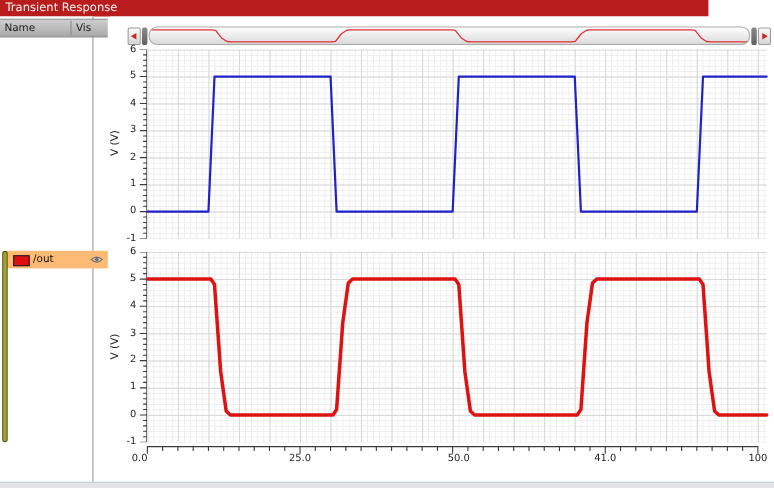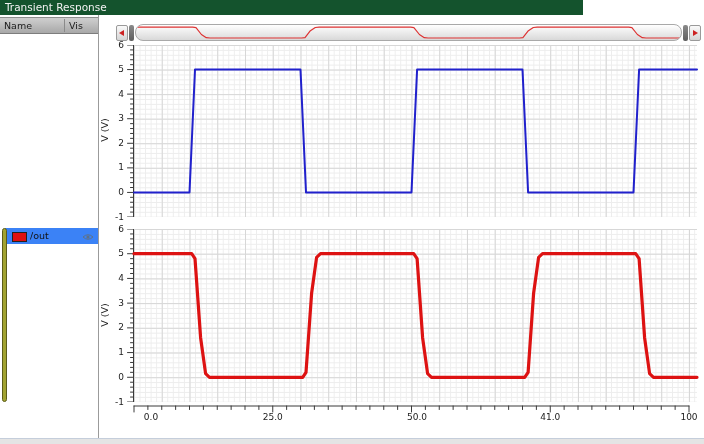--- a/index.html
+++ b/index.html
@@ -1,31 +1,31 @@
 <!DOCTYPE html>
 <html><head>
 <meta charset="utf-8">
 <style>
   html,body{margin:0;padding:0;background:#fff;}
   #window{position:relative;width:704px;height:444px;font-family:"DejaVu Sans","Liberation Sans",sans-serif;
           background:#ffffff;overflow:hidden;border-bottom:1px solid #bbb;}
   
-  #titlebar{position:absolute;left:0;top:0;width:583px;height:15px;background:#14532d;color:#f2f2f2;
+  #titlebar{position:absolute;left:0;top:0;width:644px;height:15px;background:#b91c1c;color:#f2f2f2;
             font-size:10.5px;line-height:15px;padding-left:5px;box-sizing:border-box;}
   
-  #left-panel{position:absolute;left:0;top:15px;width:99px;height:423px;background:#ffffff;
+  #left-panel{position:absolute;left:0;top:15px;width:85px;height:423px;background:#ffffff;
               border-right:1px solid #9b9b9b;box-sizing:border-box;}
   #panel-header{position:absolute;left:0;top:2px;width:98px;height:15px;
                 background:linear-gradient(#cfcfcf,#a8a8a8);border-top:1px solid #8e8e8e;
                 border-bottom:1px solid #7d7d7d;font-size:9.5px;color:#1c1c1c;line-height:15px;}
   #panel-header .name-col{position:absolute;left:4px;top:0;}
   #panel-header .vis-col{position:absolute;left:69px;top:0;text-align:right;}
   #panel-header .col-sep{position:absolute;left:64px;top:1px;width:1px;height:13px;background:#8a8a8a;}
   .sig-row{position:absolute;left:0;width:98px;height:16px;font-size:9.5px;color:#111;}
-  .sig-row.selected{left:5px;width:93px;background:#3b82f6;}
+  .sig-row.selected{left:5px;width:93px;background:#fdba74;}
   .tree-glyph{position:absolute;left:4px;top:4px;width:5px;height:6px;
               border-left:1px solid #aaa;border-bottom:1px solid #aaa;}
   .swatch{position:absolute;top:4px;width:13px;height:8px;border:1px solid #222;}
   .sig-label{position:absolute;left:29px;top:2px;}
   .vis-icon{position:absolute;left:81px;top:4px;}
   #accent-bar{position:absolute;left:2px;top:213px;width:5px;height:174px;background:#a2a331;
               border:1px solid #5c5d18;border-radius:3px;box-sizing:border-box;}
   
   #main{position:absolute;left:100px;top:15px;width:604px;height:423px;background:#fff;}
   
@@ -151,21 +151,21 @@
       <div class="grid"></div>
       <svg class="wave" id="wave-out" width="563" height="173">
           <path d="M0.0 24.7 L57.7 24.7 L61.0 29.7 L66.6 108.7 L71.6 144.6 L75.5 148.3 L168.7 148.3 L172.0 143.3 L177.6 64.3 L182.6 28.4 L186.5 24.7 L279.7 24.7 L283.1 29.7 L288.6 108.7 L293.6 144.6 L297.5 148.3 L390.7 148.3 L394.1 143.3 L399.6 64.3 L404.6 28.4 L408.5 24.7 L501.7 24.7 L505.1 29.7 L510.6 108.7 L515.6 144.6 L519.5 148.3 L555.0 148.3 H 563" fill="none" stroke="#dd1212" stroke-width="3.2" stroke-linejoin="round" stroke-linecap="round"></path>
         </svg>
     </div>
 
     <svg id="xruler" width="556" height="8">
         <path d="M0 1 H555 M0.00 1 V7 M13.88 1 V4.5 M27.75 1 V4.5 M41.63 1 V4.5 M55.50 1 V4.5 M69.38 1 V4.5 M83.25 1 V4.5 M97.13 1 V4.5 M111.00 1 V4.5 M124.88 1 V4.5 M138.75 1 V7 M152.63 1 V4.5 M166.50 1 V4.5 M180.38 1 V4.5 M194.25 1 V4.5 M208.13 1 V4.5 M222.00 1 V4.5 M235.88 1 V4.5 M249.75 1 V4.5 M263.63 1 V4.5 M277.50 1 V7 M291.38 1 V4.5 M305.25 1 V4.5 M319.13 1 V4.5 M333.00 1 V4.5 M346.88 1 V4.5 M360.75 1 V4.5 M374.63 1 V4.5 M388.50 1 V4.5 M402.38 1 V4.5 M416.25 1 V7 M430.13 1 V4.5 M444.00 1 V4.5 M457.88 1 V4.5 M471.75 1 V4.5 M485.63 1 V4.5 M499.50 1 V4.5 M513.38 1 V4.5 M527.25 1 V4.5 M541.13 1 V4.5 M555.00 1 V7" fill="none" stroke="#3a3a3a" stroke-width="1" stroke-linejoin="round" stroke-linecap="round"></path>
       </svg>
     <div id="xlabels">
-        <span class="xtick-label" style="left: 34px;">0.0</span>
+        <span class="xtick-label" style="left: 10px;">0.0</span>
         <span class="xtick-label" style="left: 155.75px;">25.0</span>
         <span class="xtick-label" style="left: 300px;">50.0</span>
         <span class="xtick-label" style="left: 433.25px;">41.0</span>
         <span class="xtick-label" style="left: 572px;">100</span>
       </div>
   </div>
 
   <div id="bottom-strip"></div>
 </div>
 

